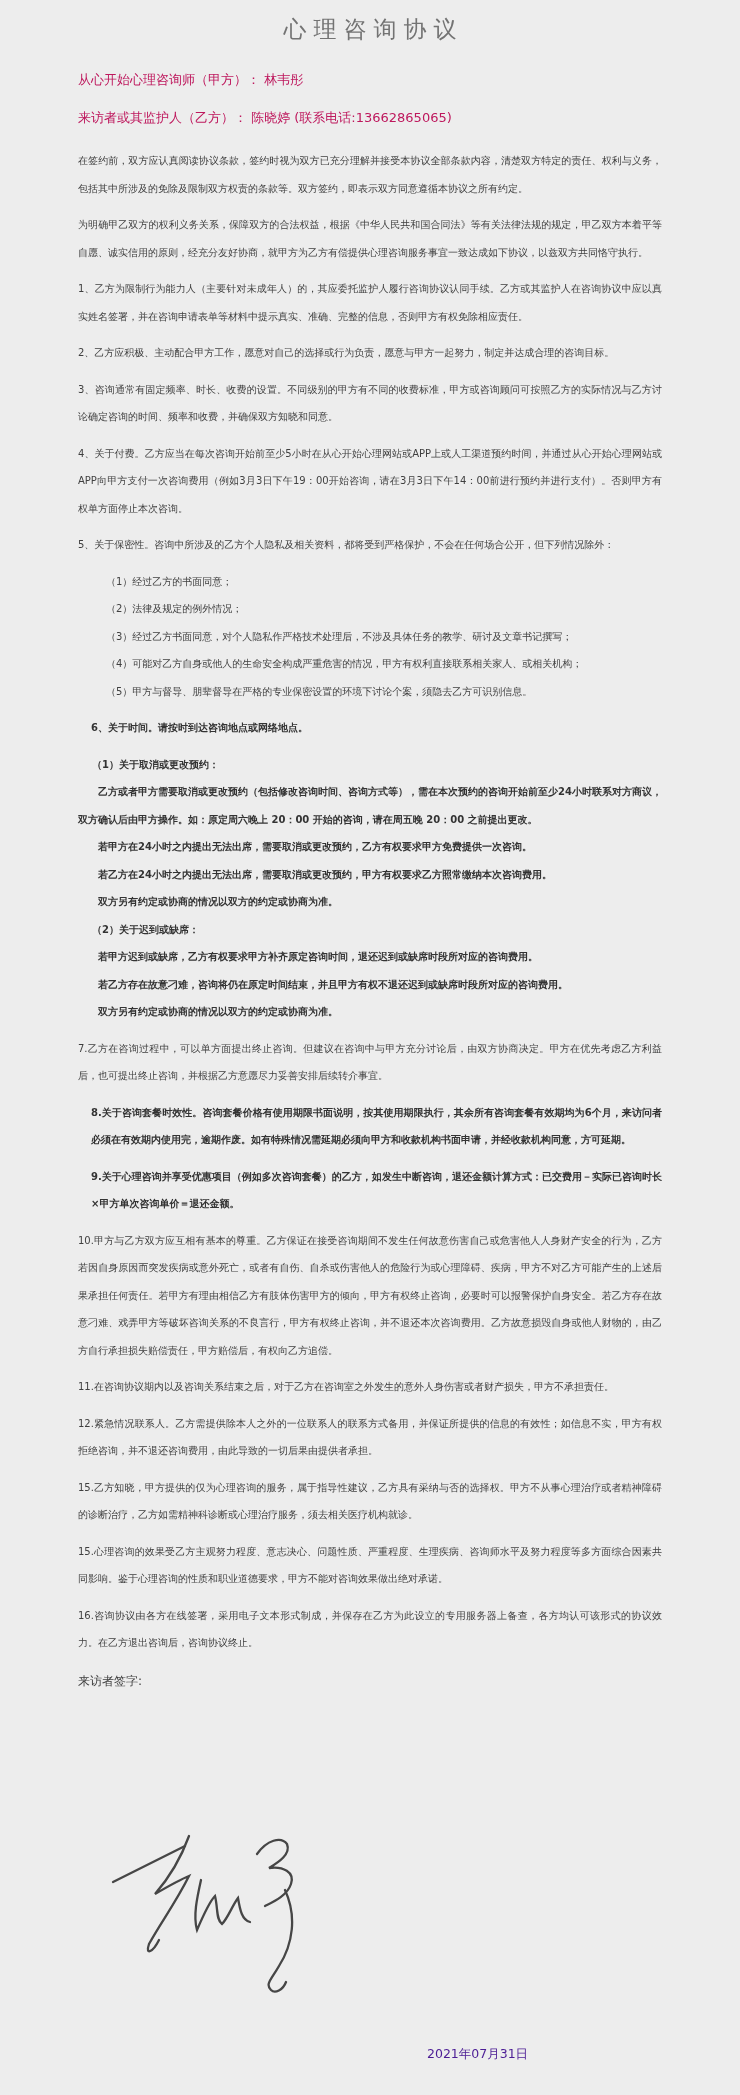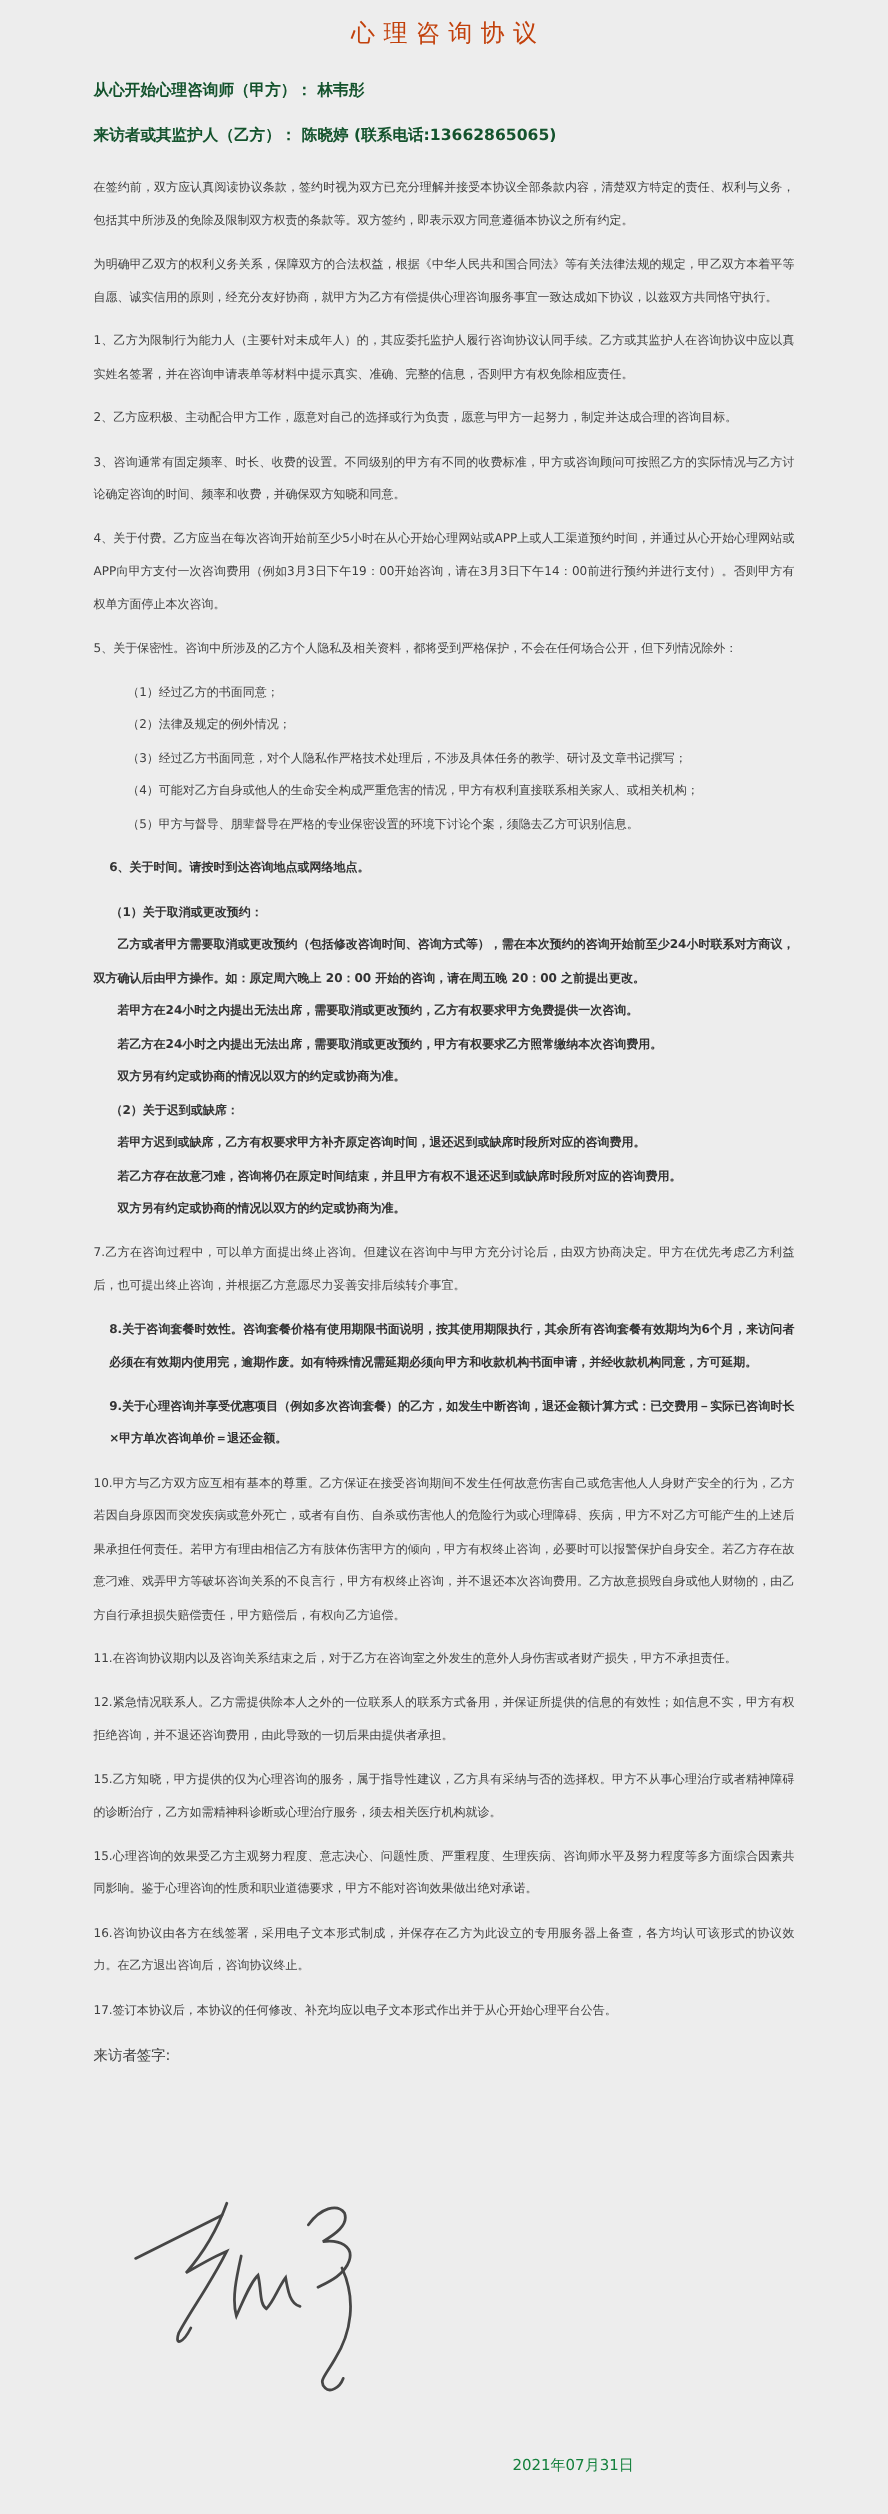--- a/index.html
+++ b/index.html
@@ -12,31 +12,31 @@
     overflow: hidden;
     font-family: "DejaVu Sans", "Liberation Sans", sans-serif;
     color: #3f3f3f;
   }
   .content {
     width: 584px;
     margin: 0 auto;
     padding-top: 10px;
   }
   .doc-title {
-    font-size: 20px;
+    font-size: 23px;
     font-weight: 400;
-    color: #c2410c;
+    color: #737373;
     text-align: center;
     letter-spacing: 7px;
     margin: 4px 0 26px 7px; 
   }
   .party {
     font-size: 13px;
-    font-weight: 700;
-    color: #14532d;
+    font-weight: 400;
+    color: #be185d;
     margin: 0 0 20px;
     line-height: 18px;
   }
   .para {
     font-size: 10px;
     line-height: 27.5px;
     margin: 9px 0;
     color: #3f3f3f;
     text-align: justify;
   }
@@ -52,21 +52,21 @@
   .signature-svg {
     position: absolute;
     left: 105px;
     top: 1834px;
   }
   .sig-date {
     position: absolute;
     left: 427px;
     top: 2046px;
     font-size: 12.5px;
-    color: #15803d;
+    color: #4c1d95;
   }
 </style>
 </head>
 <body>
 
 <div class="page">
   <div class="content">
     <h1 class="doc-title">心理咨询协议</h1>
     <p class="party">从心开始心理咨询师（甲方）： 林韦彤</p>
     <p class="party">来访者或其监护人（乙方）： 陈晓婷 (联系电话:13662865065)</p>
@@ -95,21 +95,20 @@
         <p class="para bold sub2">双方另有约定或协商的情况以双方的约定或协商为准。</p>
         <p class="para">7.乙方在咨询过程中，可以单方面提出终止咨询。但建议在咨询中与甲方充分讨论后，由双方协商决定。甲方在优先考虑乙方利益后，也可提出终止咨询，并根据乙方意愿尽力妥善安排后续转介事宜。</p>
         <p class="para bold">8.关于咨询套餐时效性。咨询套餐价格有使用期限书面说明，按其使用期限执行，其余所有咨询套餐有效期均为6个月，来访问者必须在有效期内使用完，逾期作废。如有特殊情况需延期必须向甲方和收款机构书面申请，并经收款机构同意，方可延期。</p>
         <p class="para bold">9.关于心理咨询并享受优惠项目（例如多次咨询套餐）的乙方，如发生中断咨询，退还金额计算方式：已交费用－实际已咨询时长×甲方单次咨询单价＝退还金额。</p>
         <p class="para">10.甲方与乙方双方应互相有基本的尊重。乙方保证在接受咨询期间不发生任何故意伤害自己或危害他人人身财产安全的行为，乙方若因自身原因而突发疾病或意外死亡，或者有自伤、自杀或伤害他人的危险行为或心理障碍、疾病，甲方不对乙方可能产生的上述后果承担任何责任。若甲方有理由相信乙方有肢体伤害甲方的倾向，甲方有权终止咨询，必要时可以报警保护自身安全。若乙方存在故意刁难、戏弄甲方等破坏咨询关系的不良言行，甲方有权终止咨询，并不退还本次咨询费用。乙方故意损毁自身或他人财物的，由乙方自行承担损失赔偿责任，甲方赔偿后，有权向乙方追偿。</p>
         <p class="para">11.在咨询协议期内以及咨询关系结束之后，对于乙方在咨询室之外发生的意外人身伤害或者财产损失，甲方不承担责任。</p>
         <p class="para">12.紧急情况联系人。乙方需提供除本人之外的一位联系人的联系方式备用，并保证所提供的信息的有效性；如信息不实，甲方有权拒绝咨询，并不退还咨询费用，由此导致的一切后果由提供者承担。</p>
         <p class="para">15.乙方知晓，甲方提供的仅为心理咨询的服务，属于指导性建议，乙方具有采纳与否的选择权。甲方不从事心理治疗或者精神障碍的诊断治疗，乙方如需精神科诊断或心理治疗服务，须去相关医疗机构就诊。</p>
         <p class="para">15.心理咨询的效果受乙方主观努力程度、意志决心、问题性质、严重程度、生理疾病、咨询师水平及努力程度等多方面综合因素共同影响。鉴于心理咨询的性质和职业道德要求，甲方不能对咨询效果做出绝对承诺。</p>
         <p class="para">16.咨询协议由各方在线签署，采用电子文本形式制成，并保存在乙方为此设立的专用服务器上备查，各方均认可该形式的协议效力。在乙方退出咨询后，咨询协议终止。</p>
-        <p class="para">17.签订本协议后，本协议的任何修改、补充均应以电子文本形式作出并于从心开始心理平台公告。</p>
       </div>
     <p class="sig-label">来访者签字:</p>
   </div>
 
   <svg class="signature-svg" width="230" height="160" viewBox="0 0 230 160" preserveAspectRatio="none">
     <g fill="none" stroke="#2f2f2f" stroke-width="2.3" stroke-linecap="round" opacity="0.88">
       <path d="M8 48 C32 36 56 24 80 12"></path>
       <path d="M84 2 C76 24 64 44 50 60 C62 53 74 46 84 42 C70 70 56 88 44 110 C40 122 48 118 54 106"></path>
       <path d="M96 46 C92 64 88 82 92 96 C98 82 104 68 110 62 C113 74 111 86 117 90 C123 84 127 72 133 64 C135 76 137 86 145 88"></path>
       <path d="M152 20 C162 6 176 2 182 10 C186 20 174 28 164 34 C178 32 190 38 186 50 C182 62 168 68 160 72"></path>

